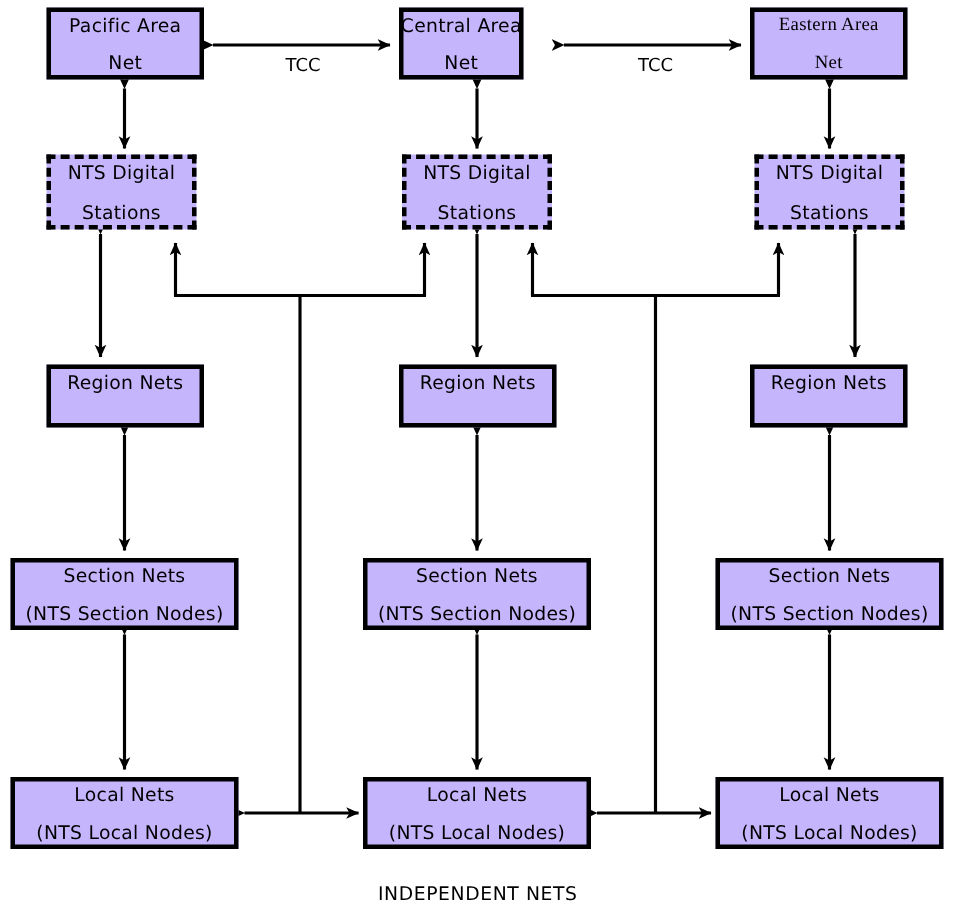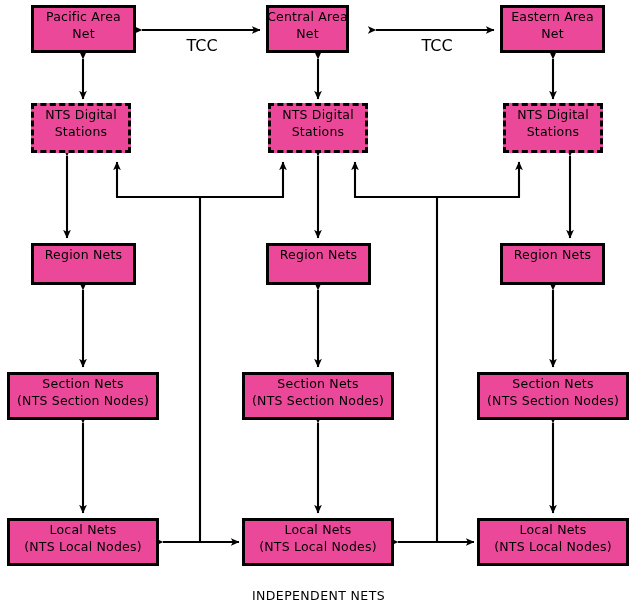--- a/index.html
+++ b/index.html
@@ -20,45 +20,45 @@
   #svg-layer {
     position: absolute;
     left: 0;
     top: 0;
     width: 637px;
     height: 612px;
   }
   .node {
     position: absolute;
     box-sizing: border-box;
-    background: #ec4899;
+    background: #c4b5fd;
     display: flex;
     flex-direction: column;
     align-items: center;
-    justify-content: flex-start;
+    justify-content: space-between;
     text-align: center;
     color: #000000;
     z-index: 5;
   }
   .node.solid {
     border: 3px solid #000000;
   }
   .node.dashed {
     border: 3px dashed #000000;
   }
   .node-line {
     display: block;
     font-size: 12.5px;
     line-height: 17px;
     letter-spacing: 0.2px;
     white-space: nowrap;
   }
   .edge-label {
     position: absolute;
-    font-size: 16px;
+    font-size: 12px;
     color: #000000;
     text-align: center;
     white-space: nowrap;
     z-index: 6;
   }
   #footer-label {
     position: absolute;
     left: 0;
     right: 0;
     top: 588px;
@@ -125,21 +125,21 @@
   <div class="node solid" style="left:31px; top:5px; width:105px; height:48px;">
     <span class="node-line">Pacific Area</span>
     <span class="node-line">Net</span>
   </div>
 
   <div class="node solid" style="left:266px; top:5px; width:83px; height:48px;">
     <span class="node-line">Central Area</span>
     <span class="node-line">Net</span>
   </div>
 
-  <div class="node solid" style="left:500px; top:5px; width:105px; height:48px;">
+  <div class="node solid" style="left:500px; top:5px; width:105px; height:48px;font-family:Liberation Serif, serif;">
     <span class="node-line">Eastern Area</span>
     <span class="node-line">Net</span>
   </div>
 
   <div class="edge-label" style="left:160px; top:36px; width:84px;">TCC</div>
   <div class="edge-label" style="left:395px; top:36px; width:84px;">TCC</div>
 
   <div class="node dashed" style="left:31px; top:103px; width:100px; height:50px;">
     <span class="node-line">NTS Digital</span>
     <span class="node-line">Stations</span>

